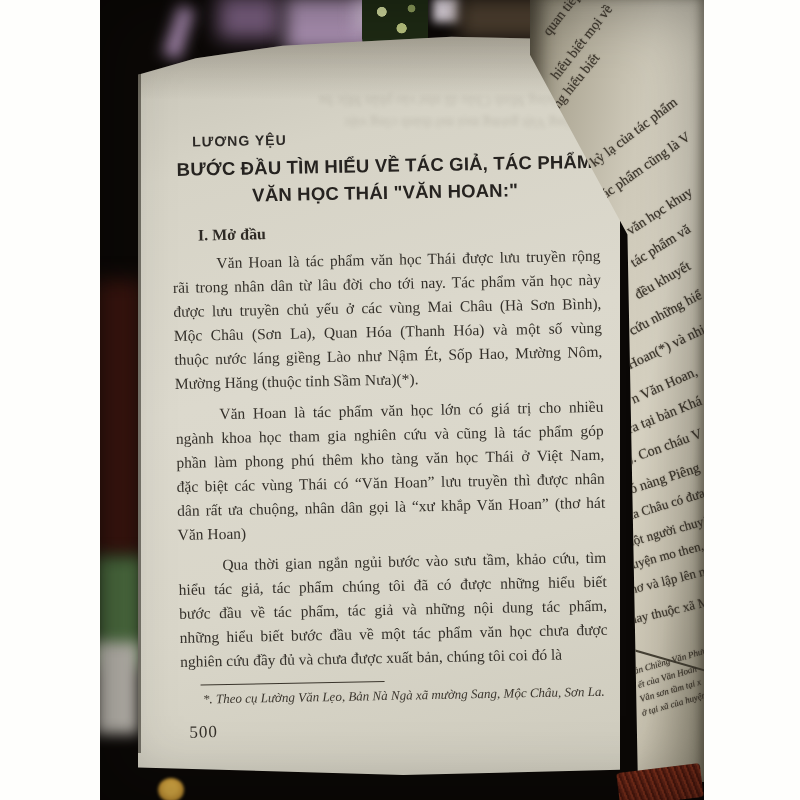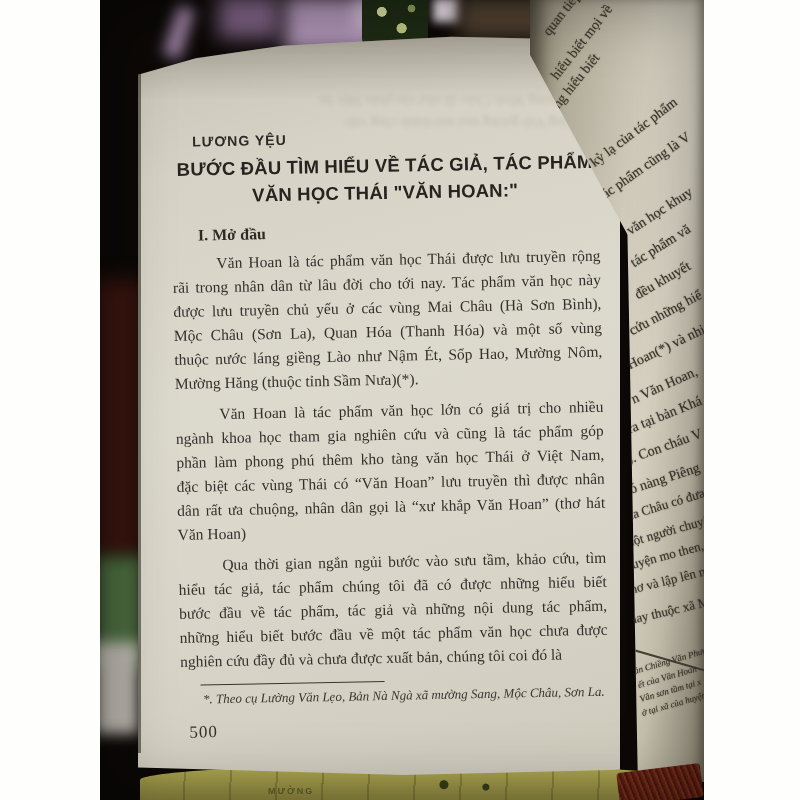--- a/index.html
+++ b/index.html
@@ -102,23 +102,20 @@
     <div class="blob b4"></div>
     <div class="blob b5"></div>
     <div class="blob b6"></div>
     <div class="blob b7"></div>
     <div class="blob pole"></div>
     <div class="blob b8"></div>
     <div class="blob b9"></div>
     <div class="blob b10"></div>
     <div class="blob b11"></div>
 
-    <div class="map">
-      <span class="map-label">MƯỜNG</span>
-    </div>
     <div class="tassel"></div>
 
     <div class="page">
       <div class="ghost g1">ưu văn hóng Minh Châu đã như vào phần Mộc ba</div>
       <div class="ghost g2">mới hãng lòng Việt gương mọi mở thành công việc</div>
 
       <div class="text-block">
         <div class="author">LƯƠNG YỆU</div>
         <div class="title">
           <div>BƯỚC ĐẦU TÌM HIỂU VỀ TÁC GIẢ, TÁC PHẨM</div>

